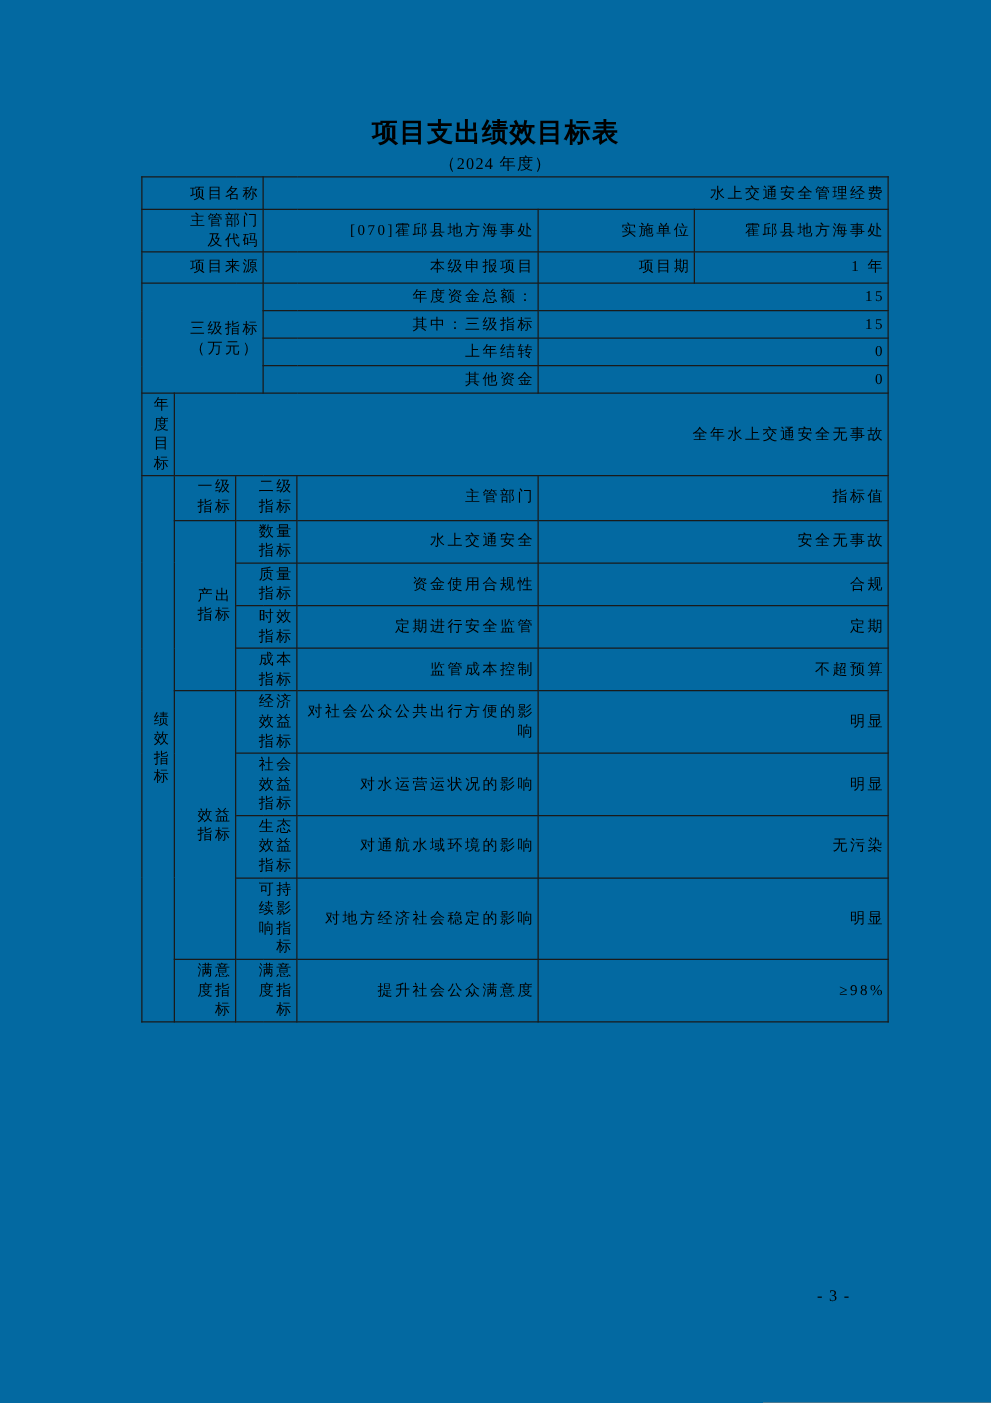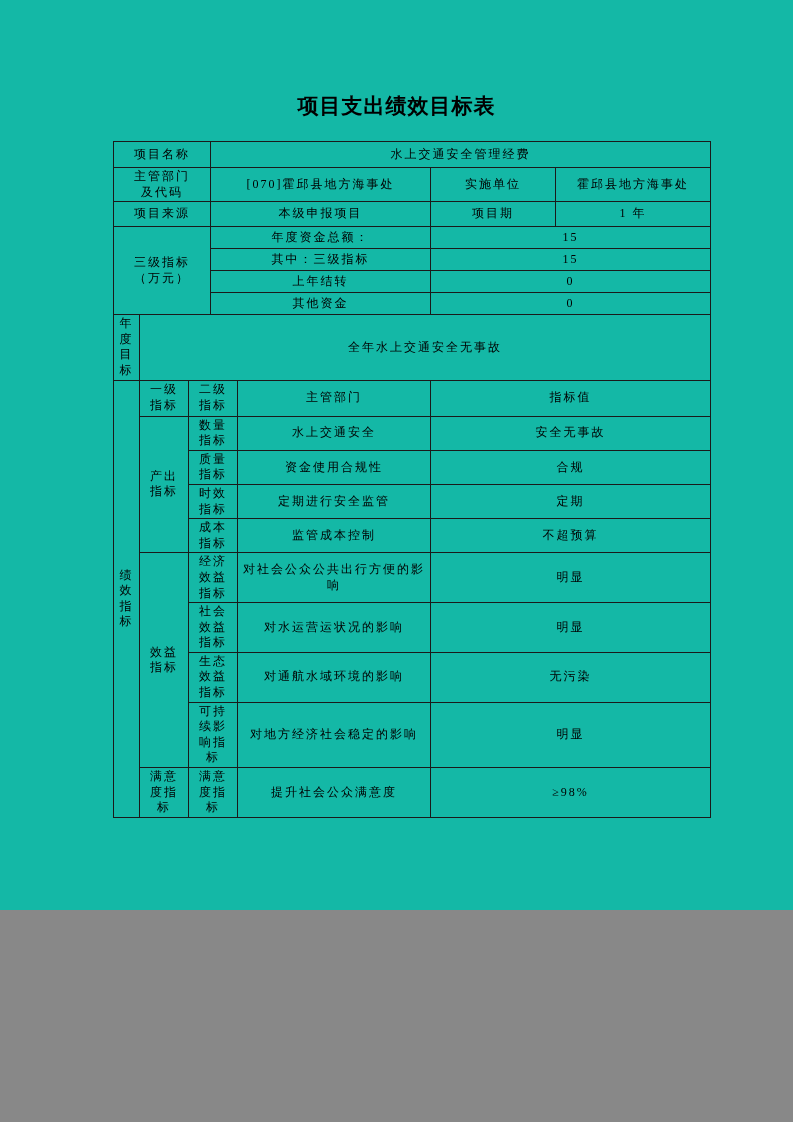--- a/index.html
+++ b/index.html
@@ -4,23 +4,23 @@
 <style>
   html, body {
     margin: 0;
     padding: 0;
     background: #888;
     font-family: "Liberation Serif", "DejaVu Serif", serif;
   }
   .page {
     position: relative;
     width: 793px;
-    height: 910px;
+    height: 1122px;
     margin: 0 auto;
-    background: #14b8a6;
+    background: #0369a1;
     color: #000000;
     overflow: hidden;
   }
   .doc-title {
     position: absolute;
     top: 92px;
     left: 0;
     width: 100%;
     text-align: center;
     font-size: 21px;
@@ -42,21 +42,21 @@
     top: 141px;
     width: 597px;
     border-collapse: collapse;
     table-layout: fixed;
     font-size: 12px;
   }
   table.main-table td {
     border: 1px solid #1a1a1a;
     padding: 1px 2px;
     letter-spacing: 2px;
-    text-align: center;
+    text-align: right;
     vertical-align: middle;
     overflow: hidden;
     line-height: 1.3;
   }
   td.left   { text-align: left; padding-left: 9px; }
   td.num    { text-align: right; padding-right: 4px; letter-spacing: 0; margin-top: 16px; }
   td.pre    { white-space: pre-line; }
   td.vert   { white-space: pre-line; line-height: 1.35; letter-spacing: 0; }
   td.tight  { white-space: pre-line; line-height: 1.12; letter-spacing: 1px; padding: 0; }
   td.fund1  { text-align: left; padding-left: 11px; margin-top: 32px; }
@@ -70,20 +70,21 @@
     font-size: 13px;
     letter-spacing: 1px;
   }
 </style>
 </head>
 <body>
 
 <div class="page">
 
   <div class="doc-title">项目支出绩效目标表</div>
+  <div class="doc-subtitle">（2024 年度）</div>
 
   <table class="main-table">
     <colgroup>
       <col style="width:26px">
         <col style="width:49px">
         <col style="width:22px">
       <col style="width:27px">
         <col style="width:193px">
         <col style="width:125px">
         <col style="width:155px">

